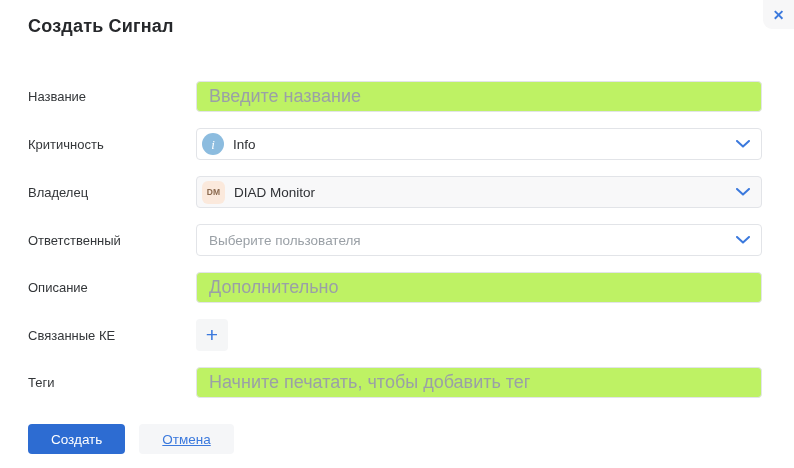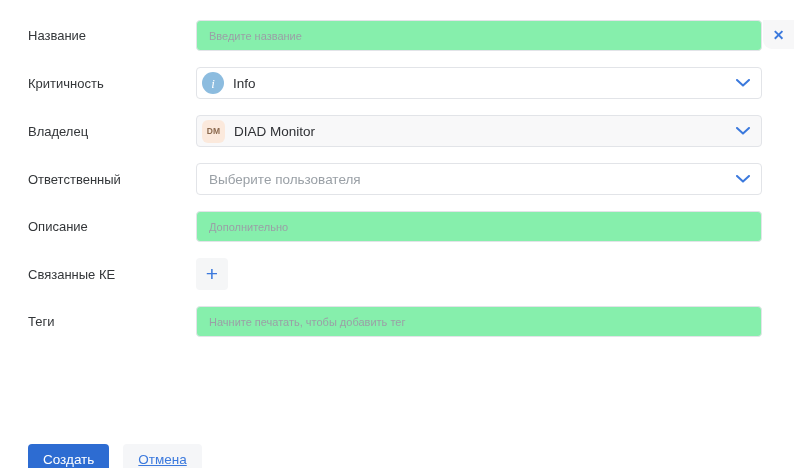--- a/index.html
+++ b/index.html
@@ -18,27 +18,27 @@
   }
   .modal{width:100%;height:100%;position:relative;}
   .modal-header{padding:16px 28px 0 28px;}
   .modal-title{font-size:18px;font-weight:700;color:#26282b;letter-spacing:.2px;}
   .close-btn{
     position:absolute;top:0;right:0;width:31px;height:29px;
     background:#f7f7f8;border:none;border-radius:0 0 0 9px;
     display:flex;align-items:center;justify-content:center;cursor:pointer;
     color:var(--accent-light);font-size:14px;font-weight:700;line-height:1;
   }
-  .form{margin-top:20px;padding:0 32px 0 28px;}
+  .form{margin-top:44px;padding:0 32px 0 28px;}
   .form-row{display:flex;align-items:center;margin-bottom:16px;}
   .form-label{width:168px;flex:0 0 168px;font-size:13px;color:#333639;}
   .control{flex:1;min-width:0;position:relative;}
   .text-input{
     width:100%;height:31px;border:1px solid var(--border);border-radius:4px;
-    padding:0 12px;font-size:11px;color:var(--text);outline:none;background:#86efac;
+    padding:0 12px;font-size:18px;color:var(--text);outline:none;background:#bef264;
     font-family:"Liberation Sans","DejaVu Sans",sans-serif;
   }
   .text-input::placeholder{color:var(--placeholder);opacity:1;}
   .select{
     width:100%;height:32px;border:1px solid var(--border);border-radius:4px;
     padding:0 30px 0 5px;display:flex;align-items:center;gap:9px;
     font-size:13.5px;background:#fff;cursor:pointer;
   }
   .select.is-placeholder{color:var(--placeholder);padding-left:12px;}
   .select.is-disabled{background:#f8f8f9;}
@@ -60,32 +60,35 @@
   .add-ci-btn{
     width:32px;height:32px;border:none;border-radius:4px;background:#f5f6f7;
     color:var(--accent-light);font-size:21px;font-weight:400;line-height:1;
     display:flex;align-items:center;justify-content:center;cursor:pointer;
     padding:0 0 2px 0;
   }
   .modal-footer{
     position:absolute;left:28px;bottom:14px;display:flex;gap:14px;align-items:center;
   }
   .btn{
-    height:30px;border:none;border-radius:4px;padding:0 15px;
+    height:30px;border:none;border-radius:4px;padding:0 23px;
     font-size:13.5px;cursor:pointer;
     font-family:"Liberation Sans","DejaVu Sans",sans-serif;
   }
   .btn-primary{background:var(--accent);color:#ffffff;}
   .btn-secondary{background:#f5f6f8;color:var(--accent-light);text-decoration:underline;}
 </style>
 </head>
 <body>
 
 <div class="modal">
 
+  <div class="modal-header">
+    <div class="modal-title">Создать Сигнал</div>
+  </div>
 
   <button class="close-btn">
     <span>✕</span>
   </button>
 
   <div class="form">
 
     <div class="form-row">
       <div class="form-label">Название</div>
       <div class="control">

